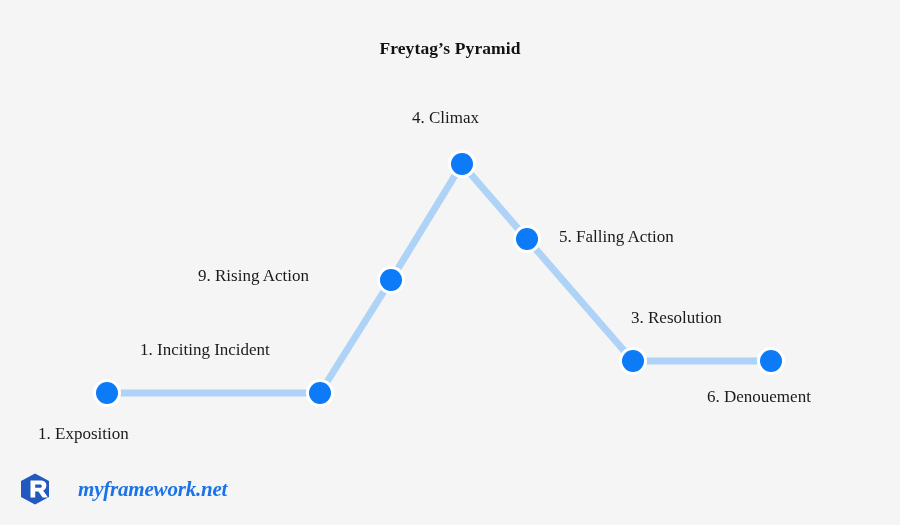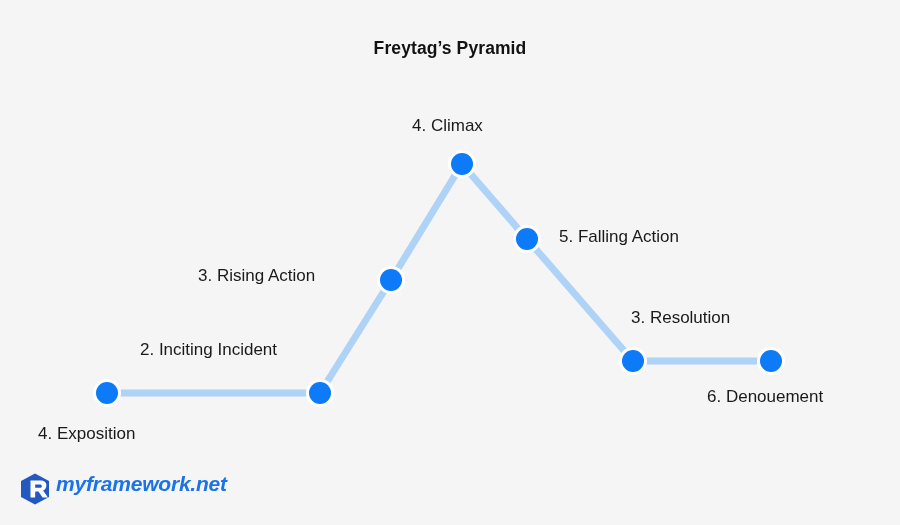--- a/index.html
+++ b/index.html
@@ -12,20 +12,21 @@
     background: #f5f5f5;
     font-family: "Liberation Sans", sans-serif;
     overflow: hidden;
     position: relative;
   }
   #stage {
     position: absolute;
     left: 0; top: 0;
     width: 800px;
     height: 525px;
+    font-family: Liberation Serif, serif;
   }
   #chart-title {
     position: absolute;
     left: 0;
     top: 38px;
     width: 900px;
     text-align: center;
     font-size: 17.5px;
     font-weight: bold;
     color: #121212;
@@ -44,22 +45,22 @@
     font-weight: normal;
     color: #1a1a1a;
     white-space: nowrap;
     line-height: 1.2;
   }
   #footer-brand {
     position: absolute;
     left: 18px;
     top: 472px;
     display: flex;
-    align-items: flex-start;
-    gap: 4px;
+    align-items: center;
+    gap: 26px;
   }
   #brand-text {
     font-size: 21px;
     font-weight: bold;
     font-style: italic;
     color: #1a73e8;
     letter-spacing: -0.2px;
   }
 </style>
 </head>
@@ -90,24 +91,24 @@
         <circle cx="527" cy="239" r="14" fill="#ffffff"></circle>
         <circle cx="527" cy="239" r="11" fill="#0d7bf7"></circle>
         <circle cx="633" cy="361" r="14" fill="#ffffff"></circle>
         <circle cx="633" cy="361" r="11" fill="#0d7bf7"></circle>
         <circle cx="771" cy="361" r="14" fill="#ffffff"></circle>
         <circle cx="771" cy="361" r="11" fill="#0d7bf7"></circle>
       </g>
   </svg>
 
   <div id="labels-layer">
-      <div class="node-label" style="left: 38px; top: 424px;">4. Exposition</div>
-      <div class="node-label" style="left: 140px; top: 340px;">2. Inciting Incident</div>
-      <div class="node-label" style="left: 198px; top: 266px;">3. Rising Action</div>
-      <div class="node-label" style="left: 412px; top: 116px;">4. Climax</div>
+      <div class="node-label" style="left: 38px; top: 424px;">1. Exposition</div>
+      <div class="node-label" style="left: 140px; top: 340px;">1. Inciting Incident</div>
+      <div class="node-label" style="left: 198px; top: 266px;">9. Rising Action</div>
+      <div class="node-label" style="left: 412px; top: 108px;">4. Climax</div>
       <div class="node-label" style="left: 559px; top: 227px;">5. Falling Action</div>
       <div class="node-label" style="left: 631px; top: 308px;">3. Resolution</div>
       <div class="node-label" style="left: 707px; top: 387px;">6. Denouement</div>
     </div>
 
   <div id="footer-brand">
     <svg width="34" height="34" viewBox="0 0 34 34">
       <path d="M17 1.5 L31 9 L31 25 L17 32.5 L3 25 L3 9 Z" fill="#2258bf"></path>
       <path d="M12.5 8.5 L12.5 25.5 L17.2 25.5 L17.2 19.6 L20.4 19.6 L24.6 25.5 L30 25.5 L25.1 18.6 C27.3 17.6 28.4 15.7 28.4 13.2 C28.4 10.2 26.2 8.5 22.3 8.5 Z" fill="#ffffff"></path>
       <path d="M17.2 12.6 L21.7 12.6 C23.1 12.6 23.8 13.1 23.8 14.2 C23.8 15.3 23.1 15.8 21.7 15.8 L17.2 15.8 Z" fill="#2258bf"></path>

